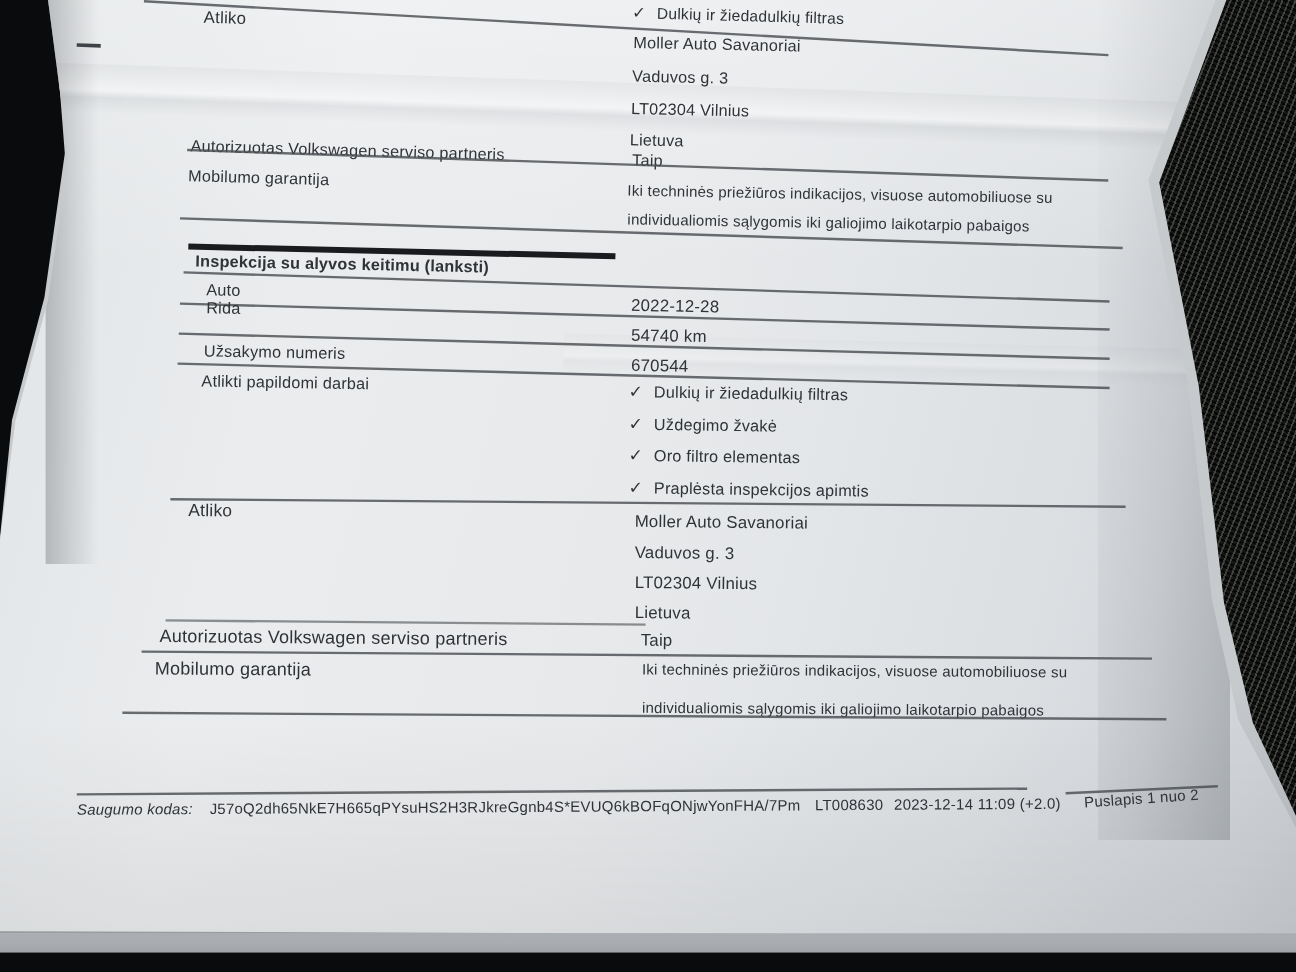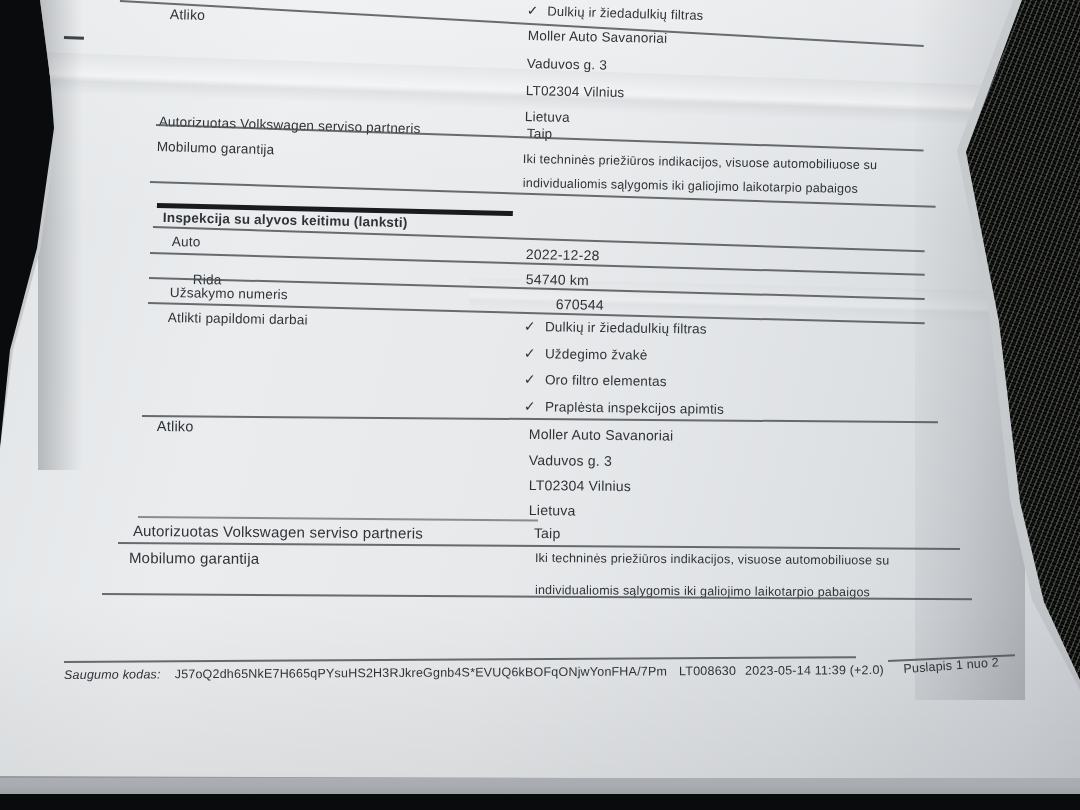--- a/index.html
+++ b/index.html
@@ -106,26 +106,26 @@
   <div class="rule" style="left:150px;top:181px;width:786px;transform:rotate(1.8deg);"></div>
 
   <div class="bar" style="left:157px;top:203px;width:356px;transform:rotate(1.3deg);"></div>
   <div class="t r12 bold" style="left:163px;top:210px;">Inspekcija su alyvos keitimu (lanksti)</div>
   <div class="rule" style="left:153px;top:226px;width:772px;transform:rotate(1.8deg);"></div>
 
   <div class="t r10" style="left:172px;top:234px;">Auto</div>
   <div class="t r10 fs14" style="left:526px;top:246px;">2022-12-28</div>
   <div class="rule" style="left:150px;top:252px;width:775px;transform:rotate(1.6deg);"></div>
 
-  <div class="t r10" style="left:172px;top:272px;margin-left:21px;">Rida</div>
+  <div class="t r10" style="left:172px;top:249px;">Rida</div>
   <div class="t r10 fs14" style="left:526px;top:271px;">54740 km</div>
   <div class="rule" style="left:149px;top:277px;width:776px;transform:rotate(1.55deg);"></div>
 
   <div class="t r10" style="left:170px;top:285px;">Užsakymo numeris</div>
-  <div class="t r10 fs14" style="left:556px;top:296px;text-align:center;">670544</div>
+  <div class="t r10 fs14" style="left:526px;top:296px;text-align:center;">670544</div>
   <div class="rule" style="left:148px;top:302px;width:777px;transform:rotate(1.5deg);"></div>
 
   <div class="t r10" style="left:168px;top:310px;">Atlikti papildomi darbai</div>
   <div class="t r08" style="left:524px;top:318px;">
     <span class="check">✓</span><span>Dulkių ir žiedadulkių filtras</span>
   </div>
   <div class="t r08" style="left:524px;top:345px;">
     <span class="check">✓</span><span>Uždegimo žvakė</span>
   </div>
   <div class="t r08" style="left:524px;top:371px;">
@@ -147,19 +147,19 @@
   <div class="t r05 fs14" style="left:534px;top:525px;">Taip</div>
   <div class="rule" style="left:118px;top:542px;width:842px;transform:rotate(.4deg);"></div>
 
   <div class="t r04 fs15" style="left:129px;top:549px;">Mobilumo garantija</div>
   <div class="t r04 fs125" style="left:535px;top:551px;">Iki techninės priežiūros indikacijos, visuose automobiliuose su</div>
   <div class="t r04 fs125" style="left:535px;top:583px;">individualiomis sąlygomis iki galiojimo laikotarpio pabaigos</div>
   <div class="rule" style="left:102px;top:593px;width:870px;transform:rotate(.35deg);"></div>
 
   <div class="rule" style="left:64px;top:661px;width:792px;transform:rotate(-.35deg);"></div>
   <div class="t rm03 fs125" style="left:64px;top:668px;">
-    <span class="it">Saugumo kodas:</span><span class="gap1">J57oQ2dh65NkE7H665qPYsuHS2H3RJkreGgnb4S*EVUQ6kBOFqONjwYonFHA/7Pm</span><span class="gap2">LT008630</span><span class="gap3">2023-05-14 11:39 (+2.0)</span>
+    <span class="it">Saugumo kodas:</span><span class="gap1">J57oQ2dh65NkE7H665qPYsuHS2H3RJkreGgnb4S*EVUQ6kBOFqONjwYonFHA/7Pm</span><span class="gap2">LT008630</span><span class="gap3">2023-12-14 11:09 (+2.0)</span>
   </div>
   <div class="rule" style="left:888px;top:660px;width:127px;transform:rotate(-2.6deg);"></div>
   <div class="t rm40 fs125" style="left:903px;top:662px;">Puslapis 1 nuo 2</div>
 
   <div class="bottom-edge"></div>
 </div>
 
 </body></html>

